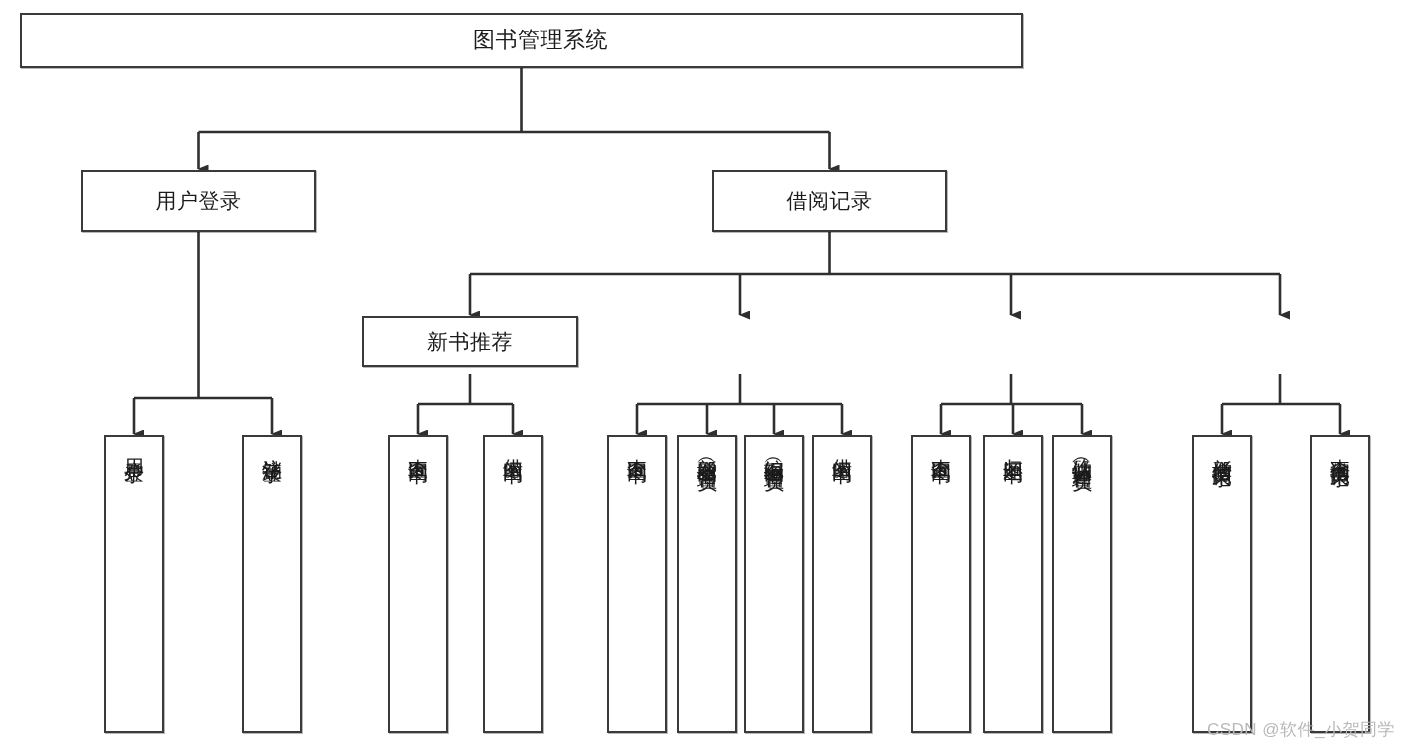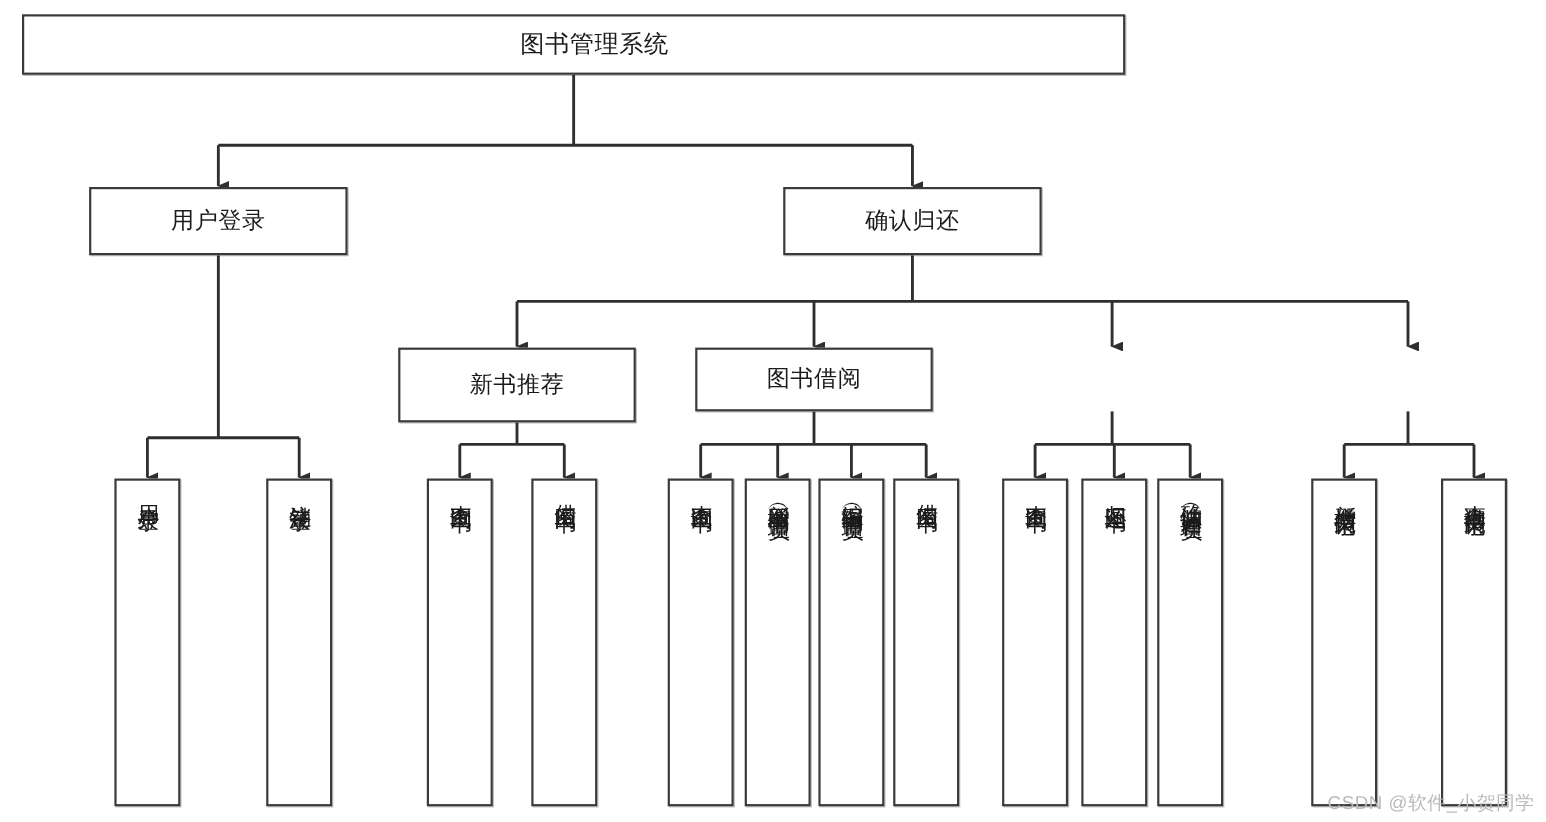--- a/index.html
+++ b/index.html
@@ -124,28 +124,25 @@
   </svg>
 
   <div class="node root horizontal" style="left: 20px; top: 13px; width: 1003px; height: 55px; padding-left: 38px;">
     <span class="node-label">图书管理系统</span>
   </div>
 
   <div class="node horizontal" style="left: 81px; top: 170px; width: 235px; height: 62px;">
     <span class="node-label">用户登录</span>
   </div>
   <div class="node horizontal" style="left: 712px; top: 170px; width: 235px; height: 62px;">
-    <span class="node-label">确认归还</span>
+    <span class="node-label">借阅记录</span>
   </div>
 
-  <div class="node horizontal" style="left: 362px; top: 316px; width: 216px; height: 68px;">
+  <div class="node horizontal" style="left: 362px; top: 316px; width: 216px; height: 51px;">
     <span class="node-label">新书推荐</span>
-  </div>
-  <div class="node horizontal" style="left: 632px; top: 316px; width: 216px; height: 58px;">
-    <span class="node-label">图书借阅</span>
   </div>
 
   <div class="node vertical" style="left: 104px; top: 435px; width: 60px; height: 298px;">
     <span class="node-label">用户登录</span>
   </div>
   <div class="node vertical" style="left: 242px; top: 435px; width: 60px; height: 298px;">
     <span class="node-label">注销登录</span>
   </div>
   <div class="node vertical" style="left: 388px; top: 435px; width: 60px; height: 298px;">
     <span class="node-label">查询图书</span>

